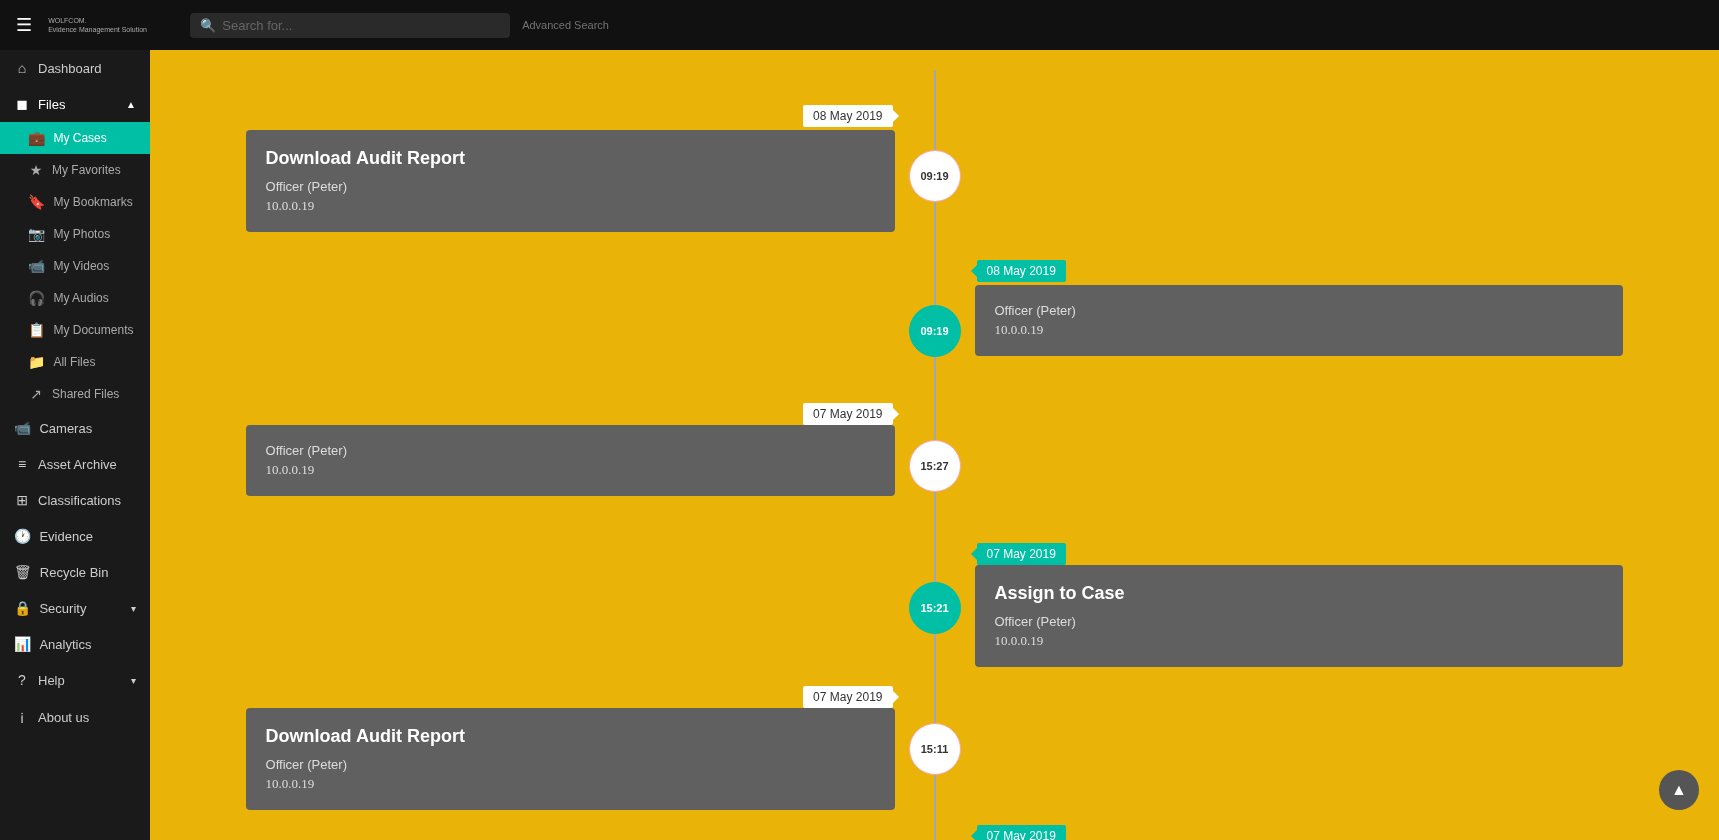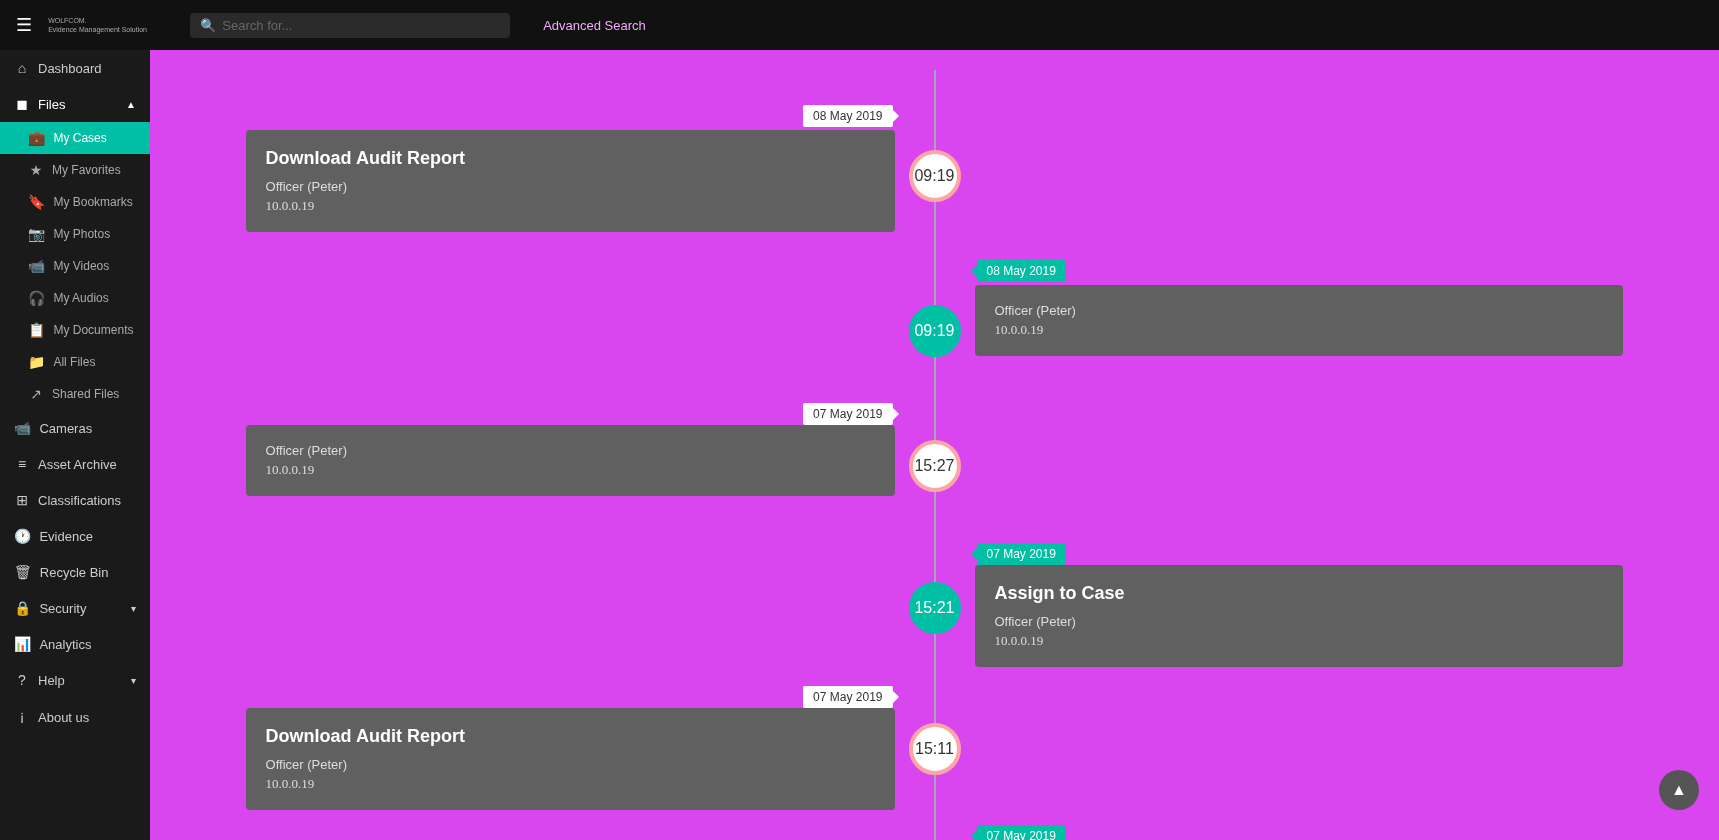--- a/index.html
+++ b/index.html
@@ -60,41 +60,41 @@
     .search-icon { color: #888; font-size: 13px; }
     .search-input {
       background: none;
       border: none;
       outline: none;
       color: #f9a8d4;
       font-size: 13px;
       width: 100%;
     }
     .search-input::placeholder { color: #666; }
-    .advanced-search { color: #f0abfc; font-size: 13px; margin-left: 21px; cursor: pointer; }
+    .advanced-search { color: #737373; font-size: 11px; margin-left: 0; cursor: pointer; }
 
     
     .main-wrap {
       display: flex;
       flex: 1;
       margin-top: 50px;
       height: calc(840px - 50px);
     }
     .sidebar-wrap {
       width: 150px;
       min-width: 150px;
       background: #1a1a1a;
       overflow-y: auto;
       height: 100%;
     }
 
     
     .content {
       flex: 1;
-      background: #d946ef;
+      background: #eab308;
       overflow-y: auto;
       position: relative;
       padding: 20px 12px;
     }
 
     .timeline-container {
       position: relative;
       min-height: 800px;
       padding: 0 0;
     }
@@ -118,25 +118,25 @@
       transform: translateX(-50%);
       z-index: 2;
     }
     .node-circle {
       width: 52px;
       height: 52px;
       border-radius: 50%;
       display: flex;
       align-items: center;
       justify-content: center;
-      font-size: 16px;
-      font-weight: normal;
+      font-size: 11px;
+      font-weight: bold;
       color: #333;
       background: #fff;
-      border: 4px solid #fca5a5;
+      border: 1px solid #fca5a5;
     }
     .node-circle.teal {
       background: #00bfa5;
       color: #fff;
       border-color: #00bfa5;
     }
 
     
     .timeline-card {
       position: absolute;

